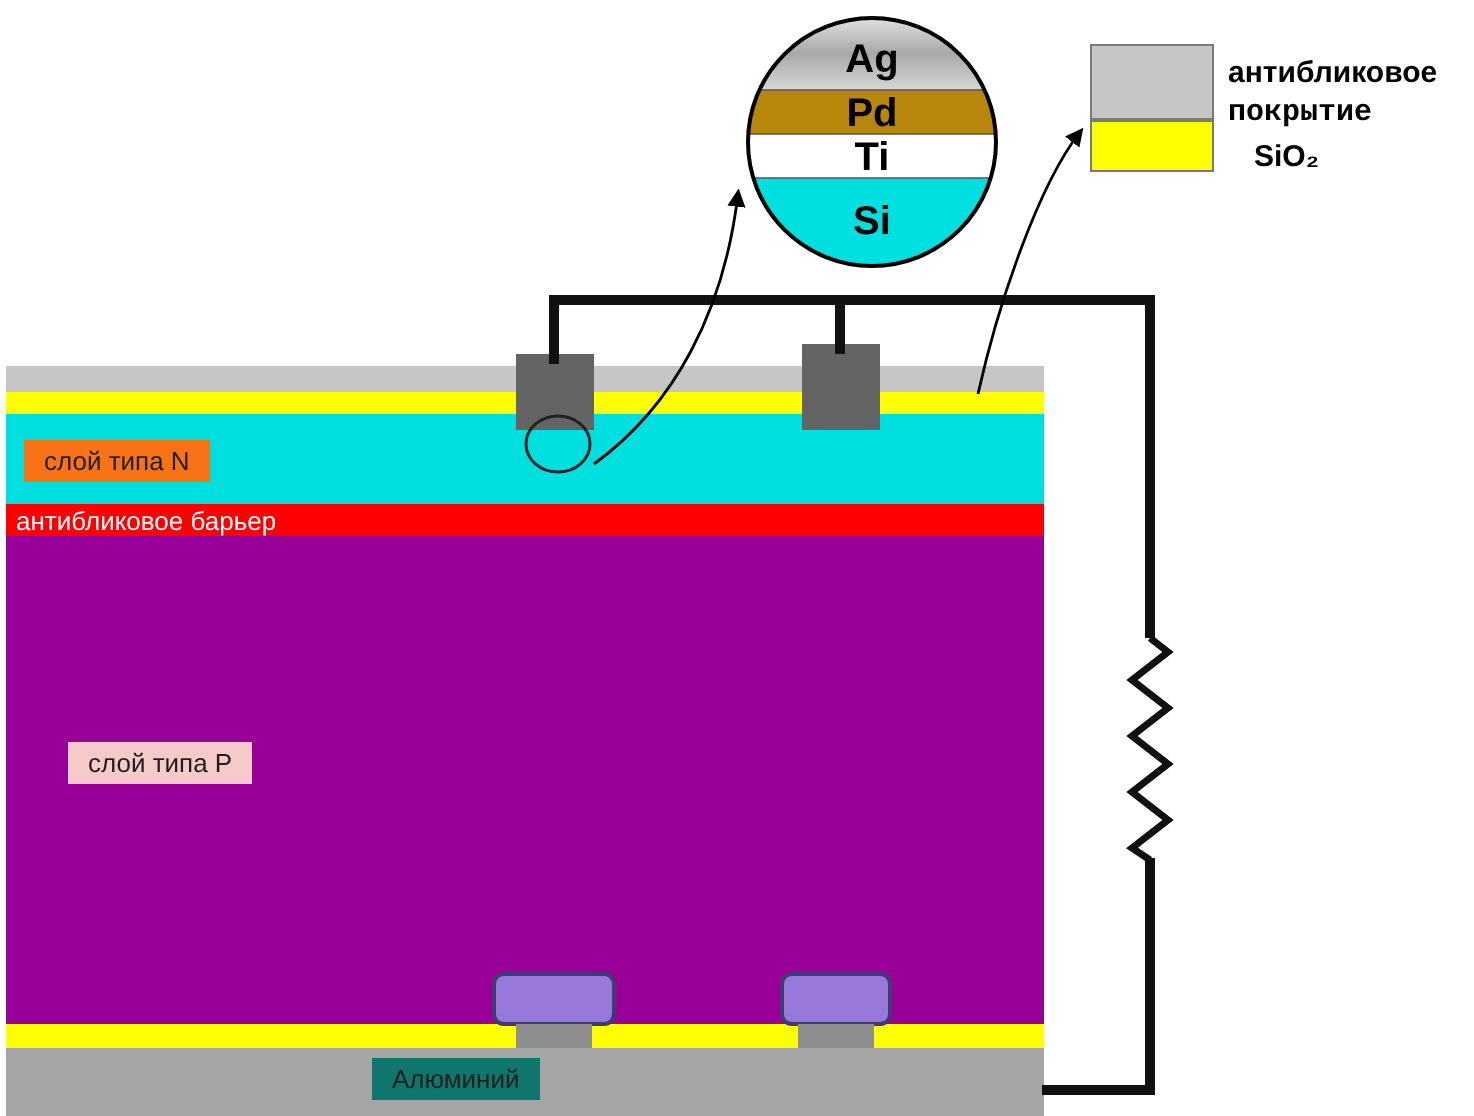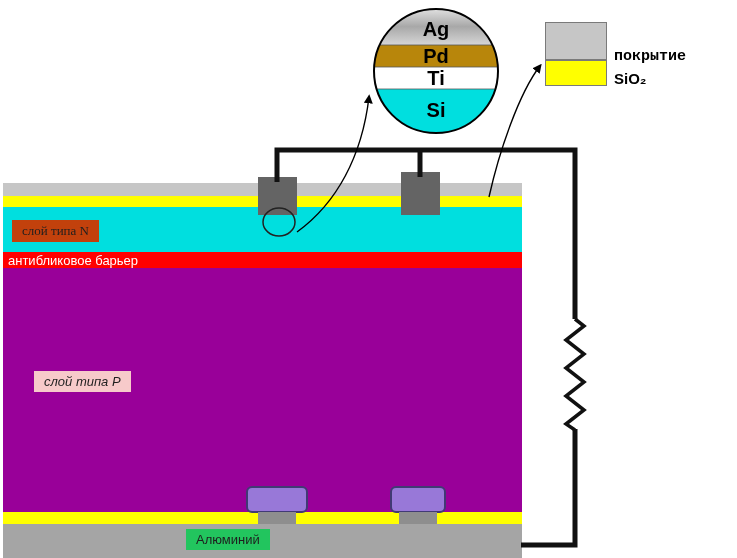--- a/index.html
+++ b/index.html
@@ -36,21 +36,21 @@
   .al-label{left:186px;top:529px;z-index:4;}
   .barrier-label{position:absolute;left:8px;top:253px;font-size:13px;color:#ffffff;z-index:2;white-space:nowrap;}
 
   
   .legend-box{position:absolute;left:545px;width:62px;border:1px solid #7a7a7a;box-sizing:border-box;z-index:2;}
   .lg-gray{top:22px;height:38px;}
   .lg-yellow{top:60px;height:26px;}
   .legend-text{position:absolute;left:614px;font-weight:bold;font-size:15px;color:#000;z-index:2;white-space:nowrap;}
   .lt1{top:28px;}
   .lt2{top:48px;font-family:Liberation Mono, monospace;}
-  .lt3{top:70px;}
+  .lt3{top:70px;margin-left:13px;}
 
   
   .overlay{position:absolute;left:0;top:0;z-index:4;pointer-events:none;}
   .inset{position:absolute;left:368px;top:4px;z-index:6;}
   .inset-label{font-family:"Liberation Sans",sans-serif;font-weight:bold;font-size:20px;fill:#000;text-anchor:middle;}
 </style>
 </head>
 <body>
 
 <div class="canvas">
@@ -64,27 +64,28 @@
   <div class="layer l6" style="background: rgb(165, 165, 165);"></div>
 
   <div class="top-contact tc-left" style="background: rgb(100, 100, 100);"></div>
   <div class="top-contact tc-right" style="background: rgb(100, 100, 100);"></div>
 
   <div class="bottom-contact bc-left" style="background: rgb(152, 120, 216);"></div>
   <div class="bottom-contact bc-right" style="background: rgb(152, 120, 216);"></div>
   <div class="contact-tab ct-left"></div>
   <div class="contact-tab ct-right"></div>
 
-  <div class="plabel n-label" style="background: #c2410c; font-family: Liberation Serif, serif;">слой типа N</div>
+  <div class="plabel n-label" style="background: #f97316;">слой типа N</div>
   <div class="barrier-label">антибликовое барьер</div>
-  <div class="plabel p-label" style="background: rgb(247, 202, 202); font-style: italic;">слой типа P</div>
-  <div class="plabel al-label" style="background: #22c55e;">Алюминий</div>
+  <div class="plabel p-label" style="background: rgb(247, 202, 202);">слой типа P</div>
+  <div class="plabel al-label" style="background: #0f766e;">Алюминий</div>
 
   <div class="legend-box lg-gray" style="background: rgb(198, 198, 198);"></div>
   <div class="legend-box lg-yellow" style="background: rgb(255, 255, 0);"></div>
+  <div class="legend-text lt1">антибликовое</div>
   <div class="legend-text lt2">покрытие</div>
   <div class="legend-text lt3">SiO₂</div>
 
   <svg class="overlay" width="737" height="558" viewBox="0 0 737 558">
     <defs>
       <marker id="arrowhead" viewBox="0 0 10 10" refX="7" refY="5" markerWidth="6.5" markerHeight="6.5" orient="auto-start-reverse">
         <path d="M0 0 L10 5 L0 10 Z" fill="#000"></path>
       </marker>
     </defs>
     <g fill="none" stroke="#111111" stroke-width="5">

